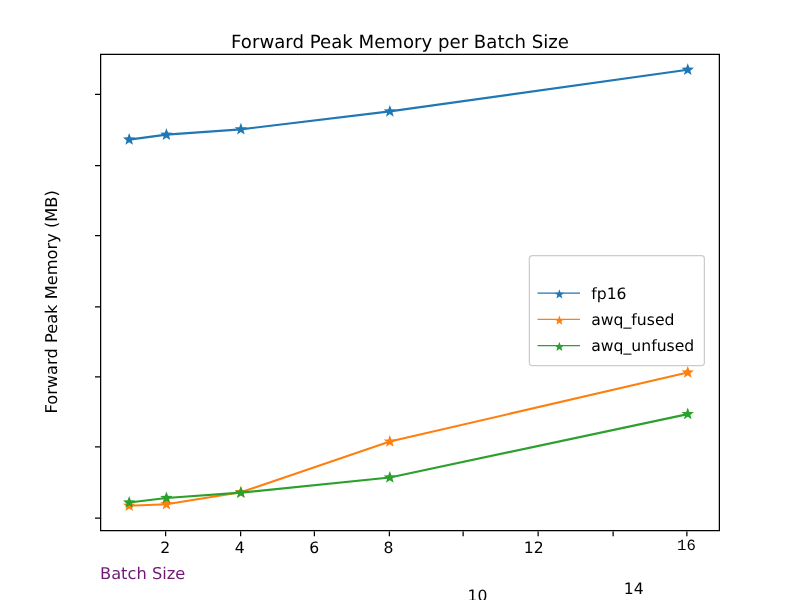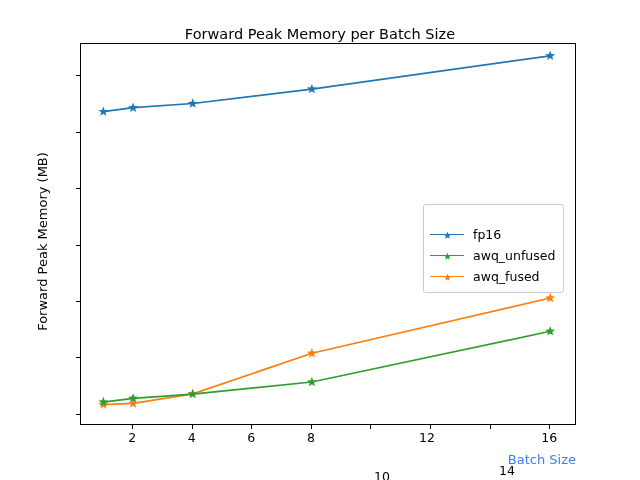--- a/index.html
+++ b/index.html
@@ -51,23 +51,23 @@
     text-align:center;
     transform:rotate(-90deg);
     transform-origin:center center;
     font-size:13px;
     color:#000000;
   }
   #xlabel{
     position:absolute;
     left:80px;width:496px;
     top:452px;
-    text-align:right;
+    text-align:left;
     font-size:13px;
-    color:#3b82f6;
+    color:#701a75;
   }
 
   #legend{
     position:absolute;
     left:423px;top:204px;
     background:#ffffff;
     border:1px solid #cccccc;
     border-radius:3px;
     padding:19px 8px 5px 6px;
     box-sizing:border-box;
@@ -116,21 +116,21 @@
       <div class="tick-label xtick-label" style="left: 251.291px;">6</div>
       <div class="tick-mark xtick-mark" style="left: 310.871px;"></div>
       <div class="tick-label xtick-label" style="left: 310.871px;">8</div>
       <div class="tick-mark xtick-mark" style="left: 370.45px;"></div>
       <div class="tick-label xtick-label" style="left: 382px; margin-top: 39px;">10</div>
       <div class="tick-mark xtick-mark" style="left: 430.03px;"></div>
       <div class="tick-label xtick-label" style="left: 427px;">12</div>
       <div class="tick-mark xtick-mark" style="left: 489.61px;"></div>
       <div class="tick-label xtick-label" style="left: 507px; margin-top: 33px;">14</div>
       <div class="tick-mark xtick-mark" style="left: 549.189px;"></div>
-      <div class="tick-label xtick-label" style="left: 549.189px;">16</div>
+      <div class="tick-label xtick-label" style="left: 549.189px; font-family: Liberation Mono, monospace;">16</div>
     </div>
 
   <div id="plot-area">
     <svg id="plot-svg" viewBox="0 0 496 382" preserveAspectRatio="none">
         <g>
           <polyline points="22.34,67.66 52.13,63.71 111.71,59.48 230.87,45.11 469.19,11.84" fill="none" stroke="#1f77b4" stroke-width="1.7"></polyline>
           <polygon points="22.34,62.46 23.63,65.89 27.29,66.05 24.42,68.34 25.40,71.87 22.34,69.84 19.29,71.87 20.27,68.34 17.40,66.05 21.06,65.89" fill="#1f77b4"></polygon>
           <polygon points="52.13,58.51 53.42,61.95 57.08,62.11 54.21,64.39 55.19,67.92 52.13,65.90 49.08,67.92 50.06,64.39 47.19,62.11 50.85,61.95" fill="#1f77b4"></polygon>
           <polygon points="111.71,54.28 113.00,57.72 116.66,57.88 113.79,60.16 114.77,63.69 111.71,61.67 108.66,63.69 109.63,60.16 106.77,57.88 110.43,57.72" fill="#1f77b4"></polygon>
           <polygon points="230.87,39.91 232.15,43.34 235.82,43.50 232.95,45.78 233.93,49.31 230.87,47.29 227.81,49.31 228.79,45.78 225.93,43.50 229.59,43.34" fill="#1f77b4"></polygon>
@@ -160,31 +160,31 @@
         <span class="legend-swatch">
           <span class="lg-line" style="background: rgb(31, 119, 180);"></span>
           <svg class="lg-mark" viewBox="0 0 12 12">
             <polygon points="6.00,0.60 7.33,4.17 11.14,4.33 8.16,6.70 9.17,10.37 6.00,8.27 2.83,10.37 3.84,6.70 0.86,4.33 4.67,4.17" fill="#1f77b4"></polygon>
           </svg>
         </span>
         <span class="legend-label">fp16</span>
       </div>
       <div class="legend-row">
         <span class="legend-swatch">
+          <span class="lg-line" style="background: rgb(255, 127, 14);"></span>
+          <svg class="lg-mark" viewBox="0 0 12 12">
+            <polygon points="6.00,0.60 7.33,4.17 11.14,4.33 8.16,6.70 9.17,10.37 6.00,8.27 2.83,10.37 3.84,6.70 0.86,4.33 4.67,4.17" fill="#ff7f0e"></polygon>
+          </svg>
+        </span>
+        <span class="legend-label">awq_fused</span>
+      </div>
+      <div class="legend-row">
+        <span class="legend-swatch">
           <span class="lg-line" style="background: rgb(44, 160, 44);"></span>
           <svg class="lg-mark" viewBox="0 0 12 12">
             <polygon points="6.00,0.60 7.33,4.17 11.14,4.33 8.16,6.70 9.17,10.37 6.00,8.27 2.83,10.37 3.84,6.70 0.86,4.33 4.67,4.17" fill="#2ca02c"></polygon>
           </svg>
         </span>
         <span class="legend-label">awq_unfused</span>
       </div>
-      <div class="legend-row">
-        <span class="legend-swatch">
-          <span class="lg-line" style="background: rgb(255, 127, 14);"></span>
-          <svg class="lg-mark" viewBox="0 0 12 12">
-            <polygon points="6.00,0.60 7.33,4.17 11.14,4.33 8.16,6.70 9.17,10.37 6.00,8.27 2.83,10.37 3.84,6.70 0.86,4.33 4.67,4.17" fill="#ff7f0e"></polygon>
-          </svg>
-        </span>
-        <span class="legend-label">awq_fused</span>
-      </div>
     </div>
 
 </div>
 
 </body></html>

